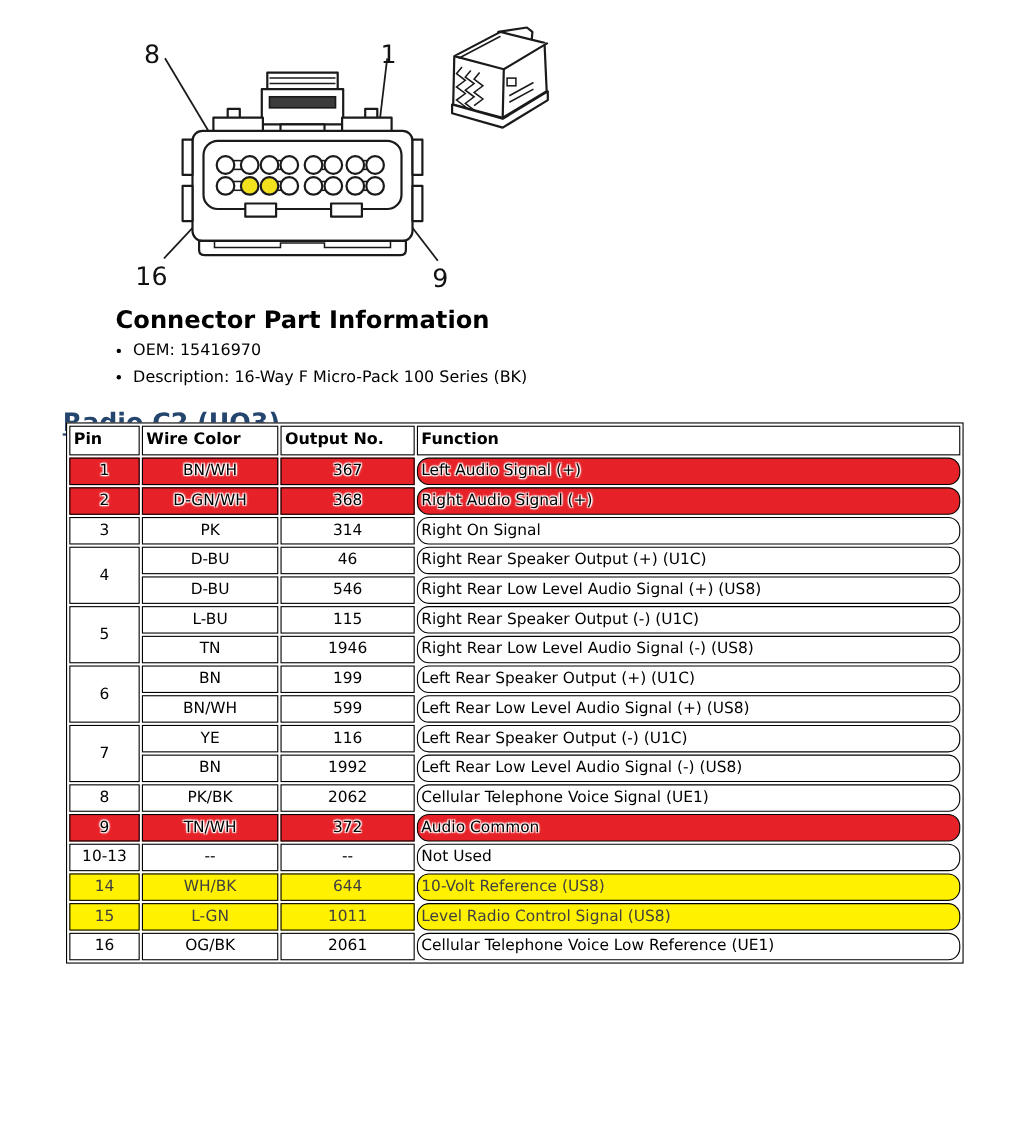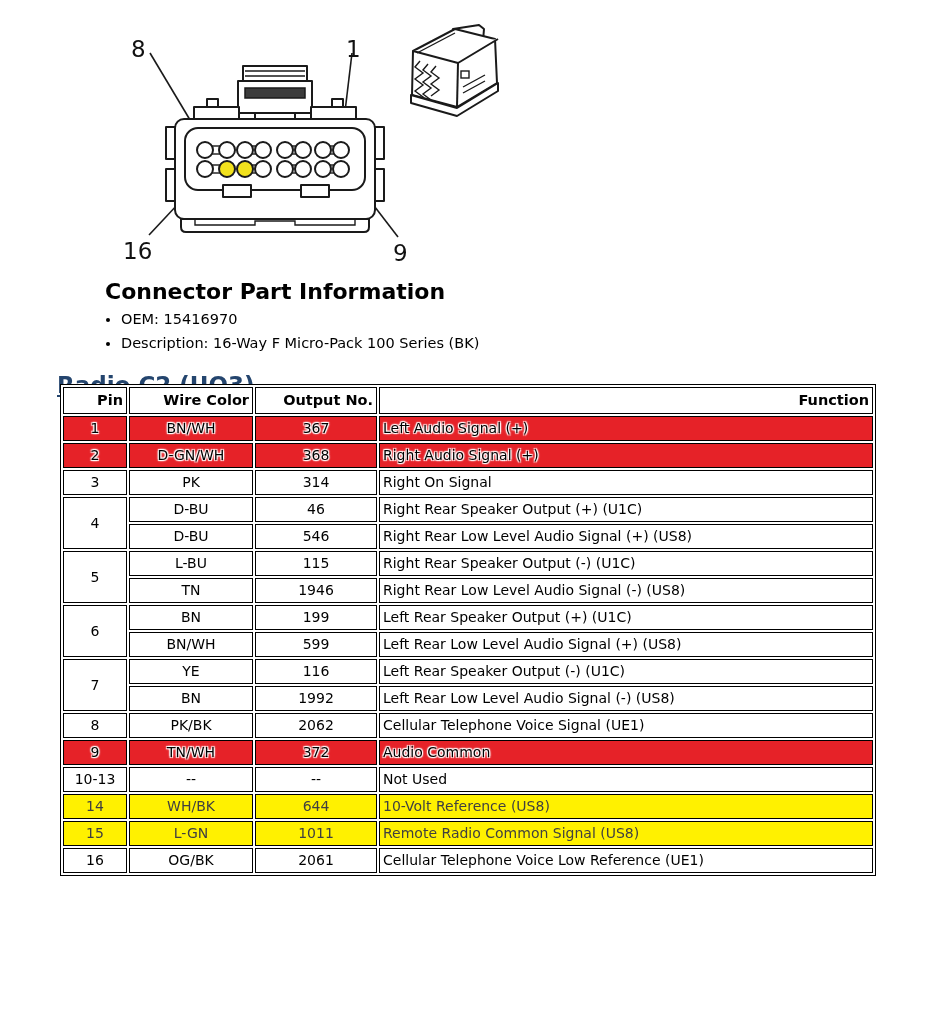--- a/index.html
+++ b/index.html
@@ -31,23 +31,23 @@
   table.pinout{
     position:absolute;left:60px;top:384px;width:816px;
     border-collapse:separate;border-spacing:2px;
     border:1.5px solid #000;background:#fff;
     font-size:14px;table-layout:fixed;
   }
   table.pinout th,table.pinout td{
     border:1px solid #000;background:#fff;vertical-align:middle;
     padding:2px 3px;line-height:19px;overflow:hidden;white-space:nowrap;
   }
-  table.pinout th{font-weight:bold;text-align:right;font-size:14.5px;line-height:21px;}
+  table.pinout th{font-weight:bold;text-align:left;font-size:14.5px;line-height:21px;}
   td.col-pin,td.col-wire,td.col-circuit{text-align:center;}
-  td.col-func{text-align:left;padding-left:4px;}
+  td.col-func{text-align:left;padding-left:4px;border-radius:11px;}
   tr.hl-red td{
     background:var(--hl-red,#e62228);color:#000;
     text-shadow:-1px -1px 1px #fff,1px -1px 1px #fff,-1px 1px 1px #fff,1px 1px 1px #fff,0 0 3px #fff;
   }
   tr.hl-yellow td{background:var(--hl-yellow,#fff100);color:#404040;}
 </style>
 </head>
 <body>
 
 <div class="page">
@@ -245,21 +245,21 @@
         <tr class="hl-yellow">
           <td class="col-pin" rowspan="1">14</td>
           <td class="col-wire">WH/BK</td>
           <td class="col-circuit">644</td>
           <td class="col-func">10-Volt Reference (US8)</td>
         </tr>
         <tr class="hl-yellow">
           <td class="col-pin" rowspan="1">15</td>
           <td class="col-wire">L-GN</td>
           <td class="col-circuit">1011</td>
-          <td class="col-func">Remote Radio Common Signal (US8)</td>
+          <td class="col-func">Level Radio Control Signal (US8)</td>
         </tr>
         <tr>
           <td class="col-pin" rowspan="1">16</td>
           <td class="col-wire">OG/BK</td>
           <td class="col-circuit">2061</td>
           <td class="col-func">Cellular Telephone Voice Low Reference (UE1)</td>
         </tr>
       </tbody>
   </table>
 

